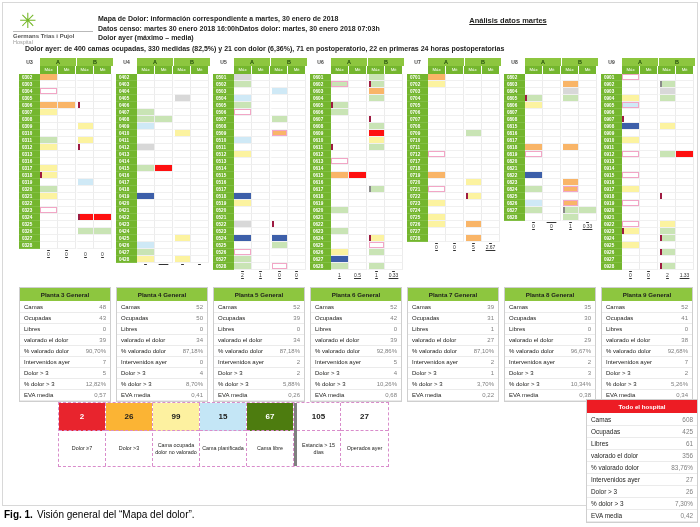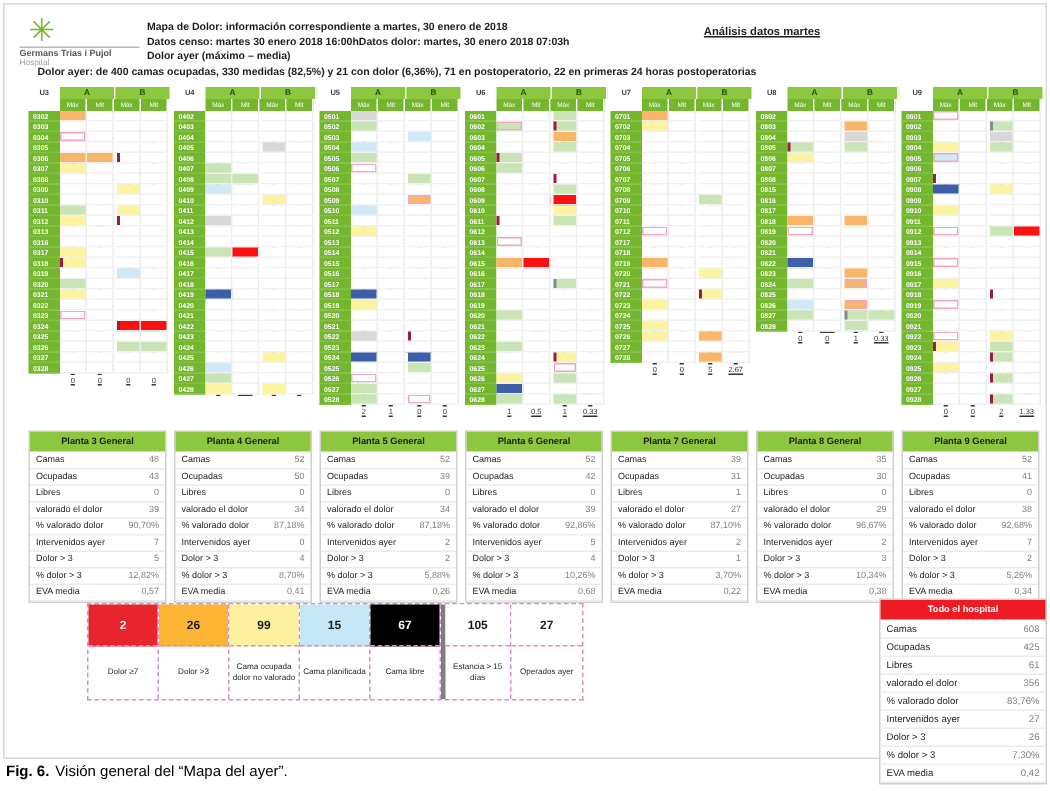--- a/index.html
+++ b/index.html
@@ -1740,21 +1740,21 @@
         </div>
         <div class="lcol">
           <div class="lnum" style="background: rgb(253, 241, 160); color: rgb(29, 29, 27);">99</div>
           <div class="llab">Cama ocupada dolor no valorado</div>
         </div>
         <div class="lcol">
           <div class="lnum" style="background: rgb(196, 230, 246); color: rgb(29, 29, 27);">15</div>
           <div class="llab">Cama planificada</div>
         </div>
         <div class="lcol">
-          <div class="lnum" style="background: #000000; color: rgb(255, 255, 255); text-align: center;">67</div>
+          <div class="lnum" style="background: #4d7c0f; color: rgb(255, 255, 255); text-align: center;">67</div>
           <div class="llab">Cama libre</div>
         </div>
         <div class="lcol" style="border-left: 3px solid rgb(127, 127, 127);">
           <div class="lnum" style="background: rgb(255, 255, 255); color: rgb(29, 29, 27);">105</div>
           <div class="llab">Estancia &gt; 15 días</div>
         </div>
         <div class="lcol">
           <div class="lnum" style="background: rgb(255, 255, 255); color: rgb(29, 29, 27);">27</div>
           <div class="llab">Operados ayer</div>
         </div>
@@ -1794,15 +1794,15 @@
           <span class="pval">7,30%</span>
         </div>
         <div class="prow">
           <span class="plab">EVA media</span>
           <span class="pval">0,42</span>
         </div>
       </div>
   </div>
 
   <div class="caption">
-    <b>Fig. 6.</b><span>Visión general del “Mapa del ayer”.</span>
+    <b>Fig. 1.</b><span>Visión general del “Mapa del dolor”.</span>
   </div>
 </div>
 
 </body></html>

